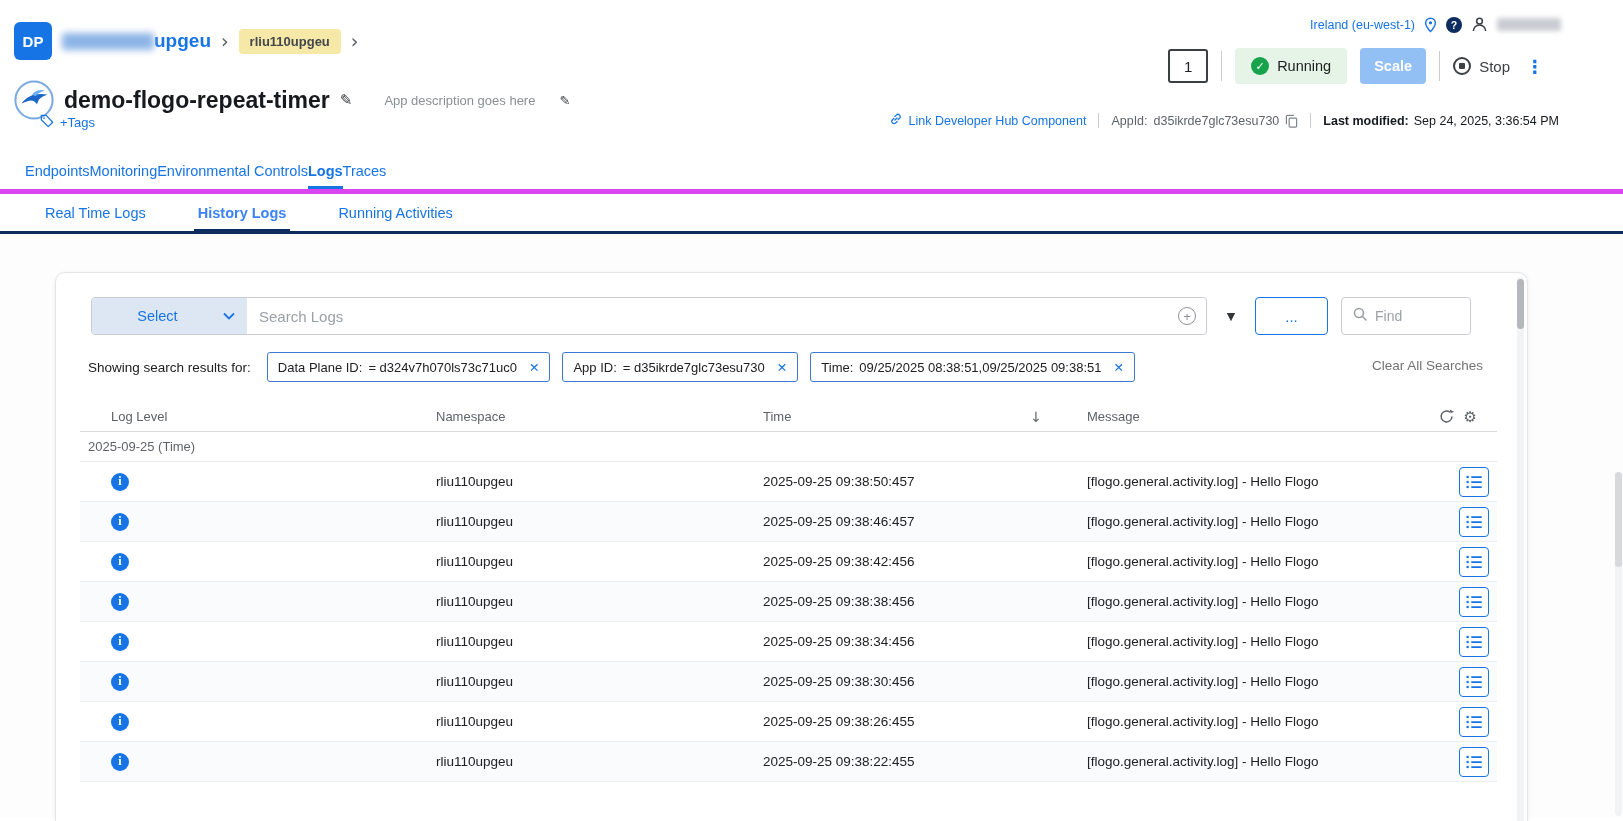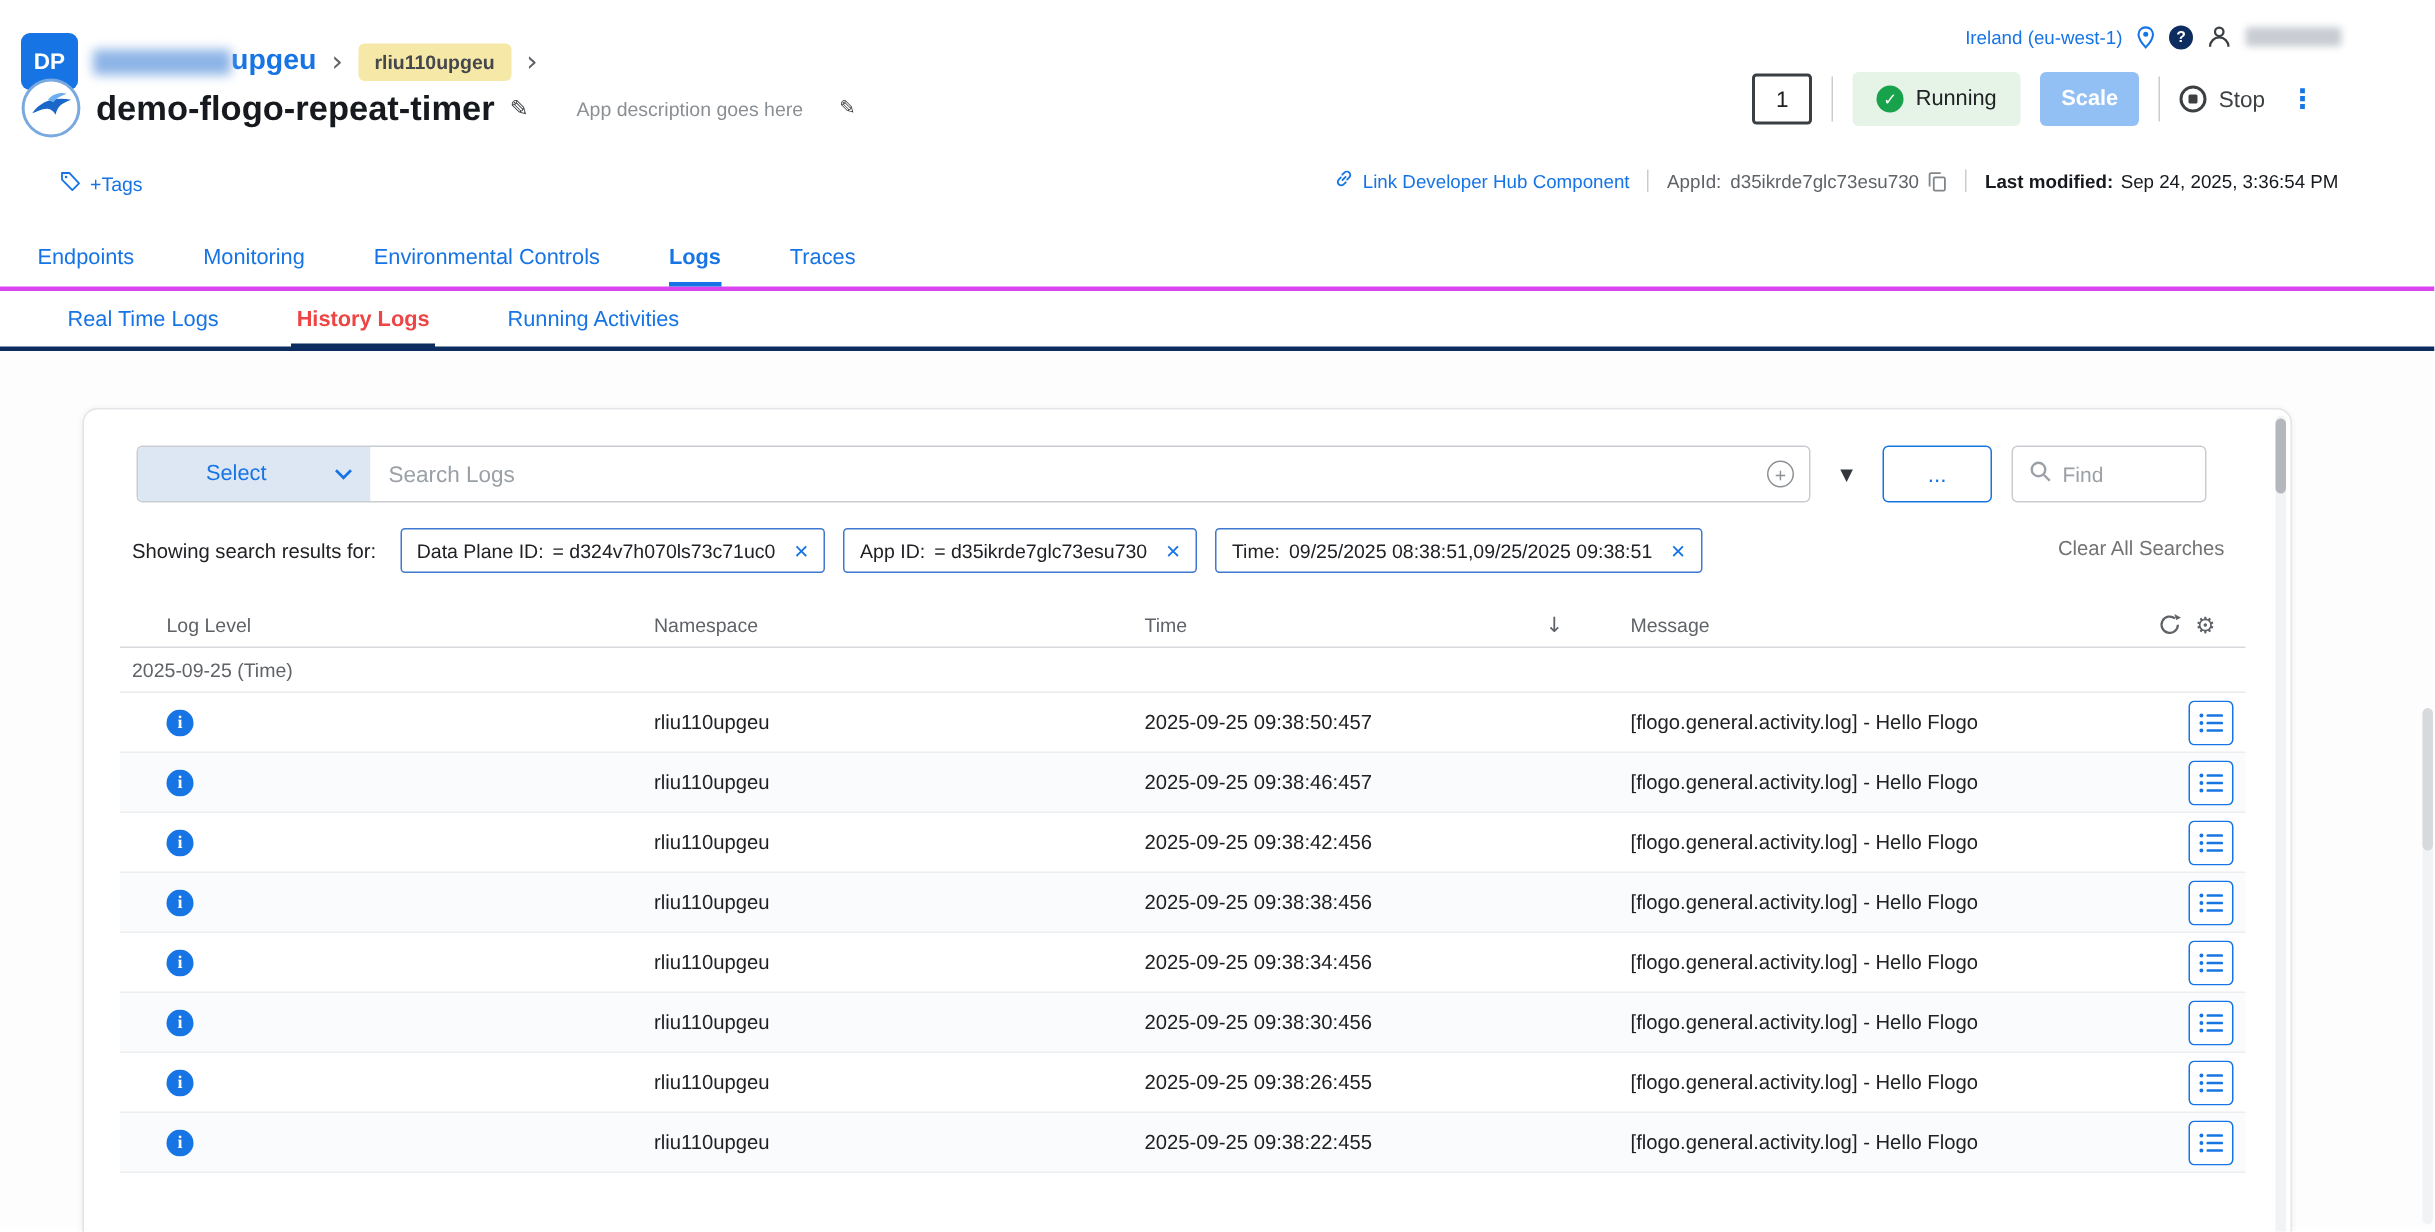--- a/index.html
+++ b/index.html
@@ -16,21 +16,21 @@
   .redact-user { width: 64px; height: 13px; background: #c9cdd3; filter: blur(2.5px); border-radius: 2px; }
 
   .crumbs { position: absolute; top: 22px; left: 14px; display: flex; align-items: center; gap: 10px; }
   .dp-logo { width: 38px; height: 38px; border-radius: 6px; background: #1774e5; color: #fff; font-weight: bold; font-size: 15px; display: flex; align-items: center; justify-content: center; }
   .crumb-root { display: flex; align-items: center; }
   .redact-crumb { width: 92px; height: 17px; background: #8db4e6; filter: blur(3.5px); border-radius: 2px; }
   .root-name { color: #1774e5; font-size: 19px; font-weight: bold; text-decoration: none; cursor: pointer; text-align: right; }
   .chev { color: #5f6368; font-size: 19px; line-height: 1; font-family: "DejaVu Sans", sans-serif; }
   .env-tag { background: #f6e8a7; color: #44474c; font-size: 13px; font-weight: bold; padding: 5px 11px; border-radius: 4px; cursor: pointer; }
 
-  .title-row { position: absolute; top: 52px; left: 14px; display: flex; align-items: center; gap: 10px; }
+  .title-row { position: absolute; top: 80px; left: 14px; display: flex; align-items: center; gap: 10px; }
   .bird-icon { display: flex; }
   .app-title { font-size: 23px; font-weight: bold; color: #16191d; }
   .pencil { color: #3c4043; font-size: 15px; cursor: pointer; font-family: "DejaVu Sans", sans-serif; }
   .desc-group { display: flex; align-items: center; gap: 24px; margin-left: 22px; justify-content: center; }
   .app-desc { color: #8a8f94; font-size: 13px; }
   .desc-group .pencil { font-size: 13px; }
 
   .tags-row { position: absolute; top: 114px; left: 40px; display: flex; align-items: center; gap: 6px; color: #1774e5; font-size: 13px; cursor: pointer; }
 
   .controls { position: absolute; top: 48px; right: 76px; display: flex; align-items: center; gap: 13px; }
@@ -48,28 +48,28 @@
 
   .meta-row { position: absolute; top: 112px; right: 64px; display: flex; align-items: center; gap: 12px; font-size: 12.5px; }
   .devhub-link { display: flex; align-items: center; gap: 6px; color: #1774e5; cursor: pointer; text-decoration: none; }
   .vsep-s { width: 1px; height: 15px; background: #c9cdd2; }
   .appid-group { display: flex; align-items: center; gap: 6px; color: #5f6368; }
   .copy-icon { cursor: pointer; display: flex; }
   .lastmod-group { display: flex; gap: 5px; color: #16191d; }
   .lastmod-label { font-weight: bold; }
 
   
-  .tabs { height: 42px; border-bottom: 3px solid #d946ef; display: flex; align-items: stretch; padding-left: 25px; gap: 46px; background: #fff; }
+  .tabs { height: 42px; border-bottom: 5px solid #d946ef; display: flex; align-items: stretch; padding-left: 25px; background: #fff; }
   .tab { position: relative; display: flex; align-items: center; color: #1774e5; font-size: 14.5px; cursor: pointer; }
   .tab.active { font-weight: bold; }
   .tab.active::after { content: ""; position: absolute; left: 0; right: 0; bottom: 0; height: 3px; background: #1774e5; }
 
   .subtabs { height: 40px; border-bottom: 3px solid #0d2c5f; display: flex; align-items: stretch; padding-left: 45px; gap: 52px; background: #fff; }
   .subtab { position: relative; display: flex; align-items: center; color: #1774e5; font-size: 14.5px; cursor: pointer; }
-  .subtab.active { color: #ef4444; font-weight: bold; }
+  .subtab.active { color: #3b82f6; font-weight: bold; }
   .subtab.active::after { content: ""; position: absolute; left: -4px; right: -4px; bottom: -3px; height: 5px; background: #0d2c5f; }
 
   
   .content { position: relative; height: 584px; background: #fdfdfe; padding-top: 38px; }
   .card { position: relative; margin-left: 55px; width: 1473px; height: 566px; background: #fff; border: 1px solid #e3e5e8; border-radius: 10px; box-shadow: 0 1px 4px rgba(0,0,0,.07); padding: 24px 30px 0 24px; }
 
   .search-row { display: flex; align-items: center; gap: 13px; margin-left: 11px; }
   .search-box { display: flex; align-items: center; width: 1116px; height: 38px; border: 1px solid #c9cdd2; border-radius: 4px; overflow: hidden; background: #fff; }
   .select-seg { width: 155px; height: 100%; background: #dde7f3; display: flex; align-items: center; cursor: pointer; }
   .select-label { flex: 1; text-align: center; color: #1774e5; font-size: 14.5px; }

